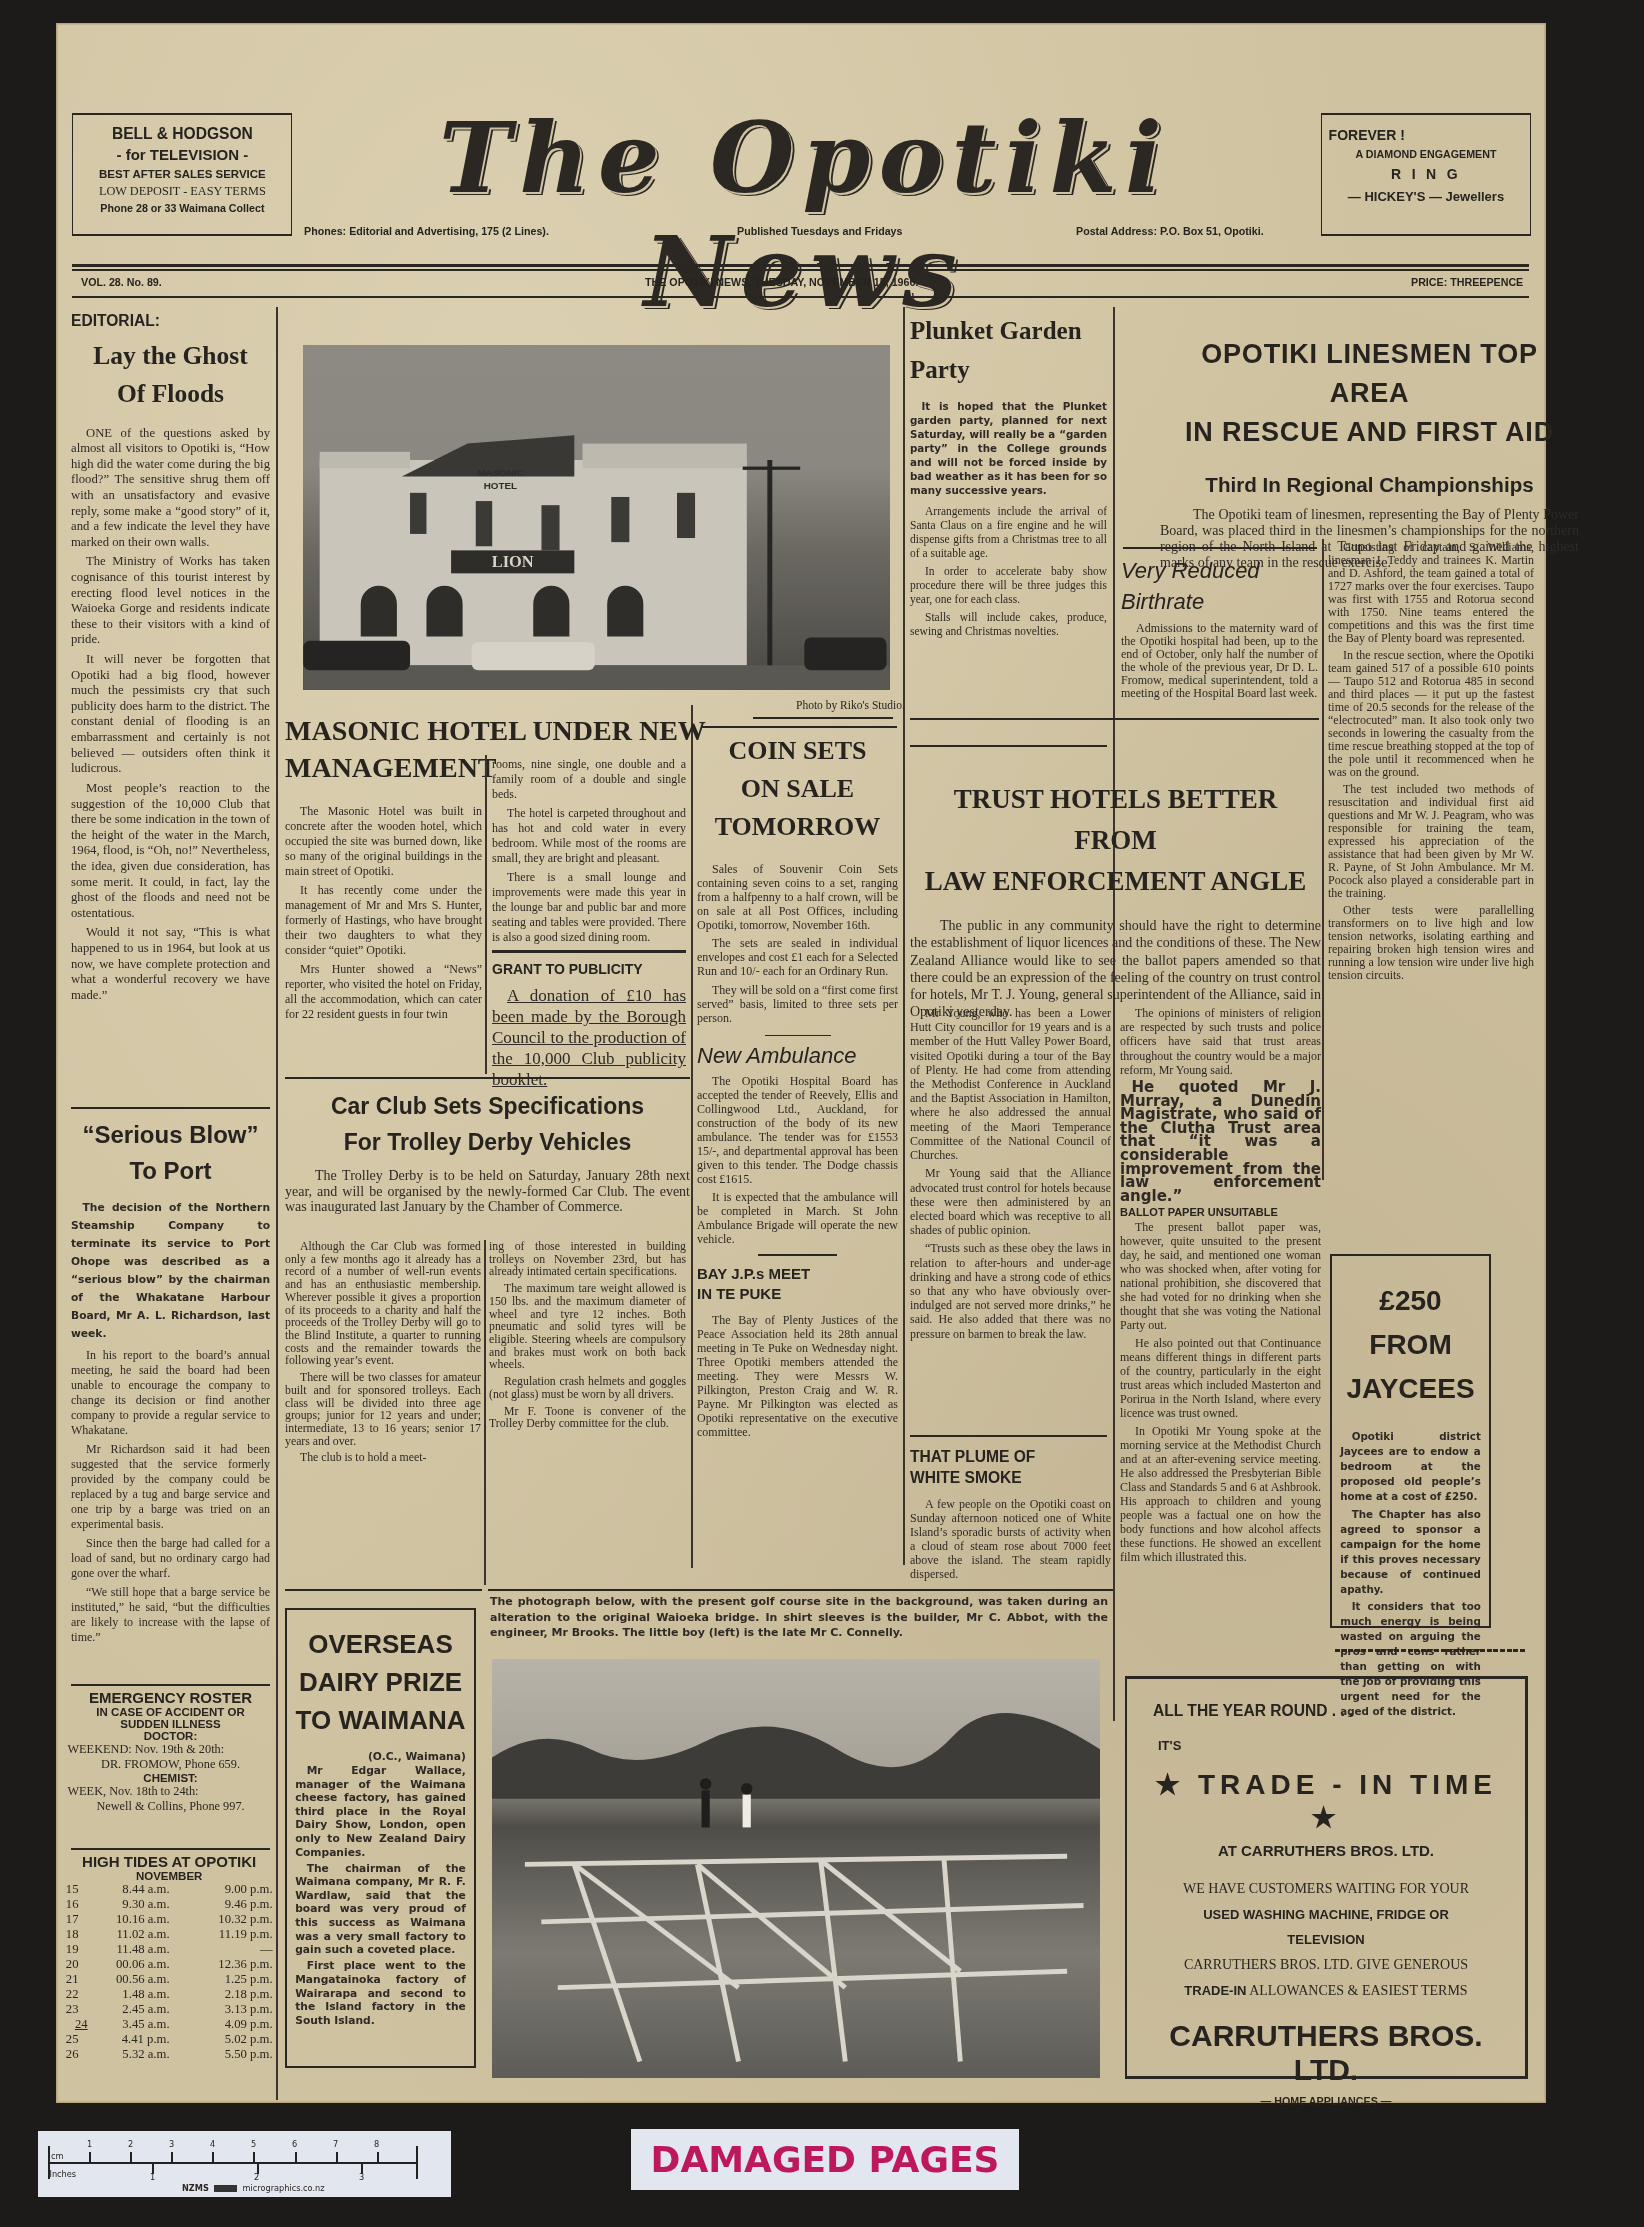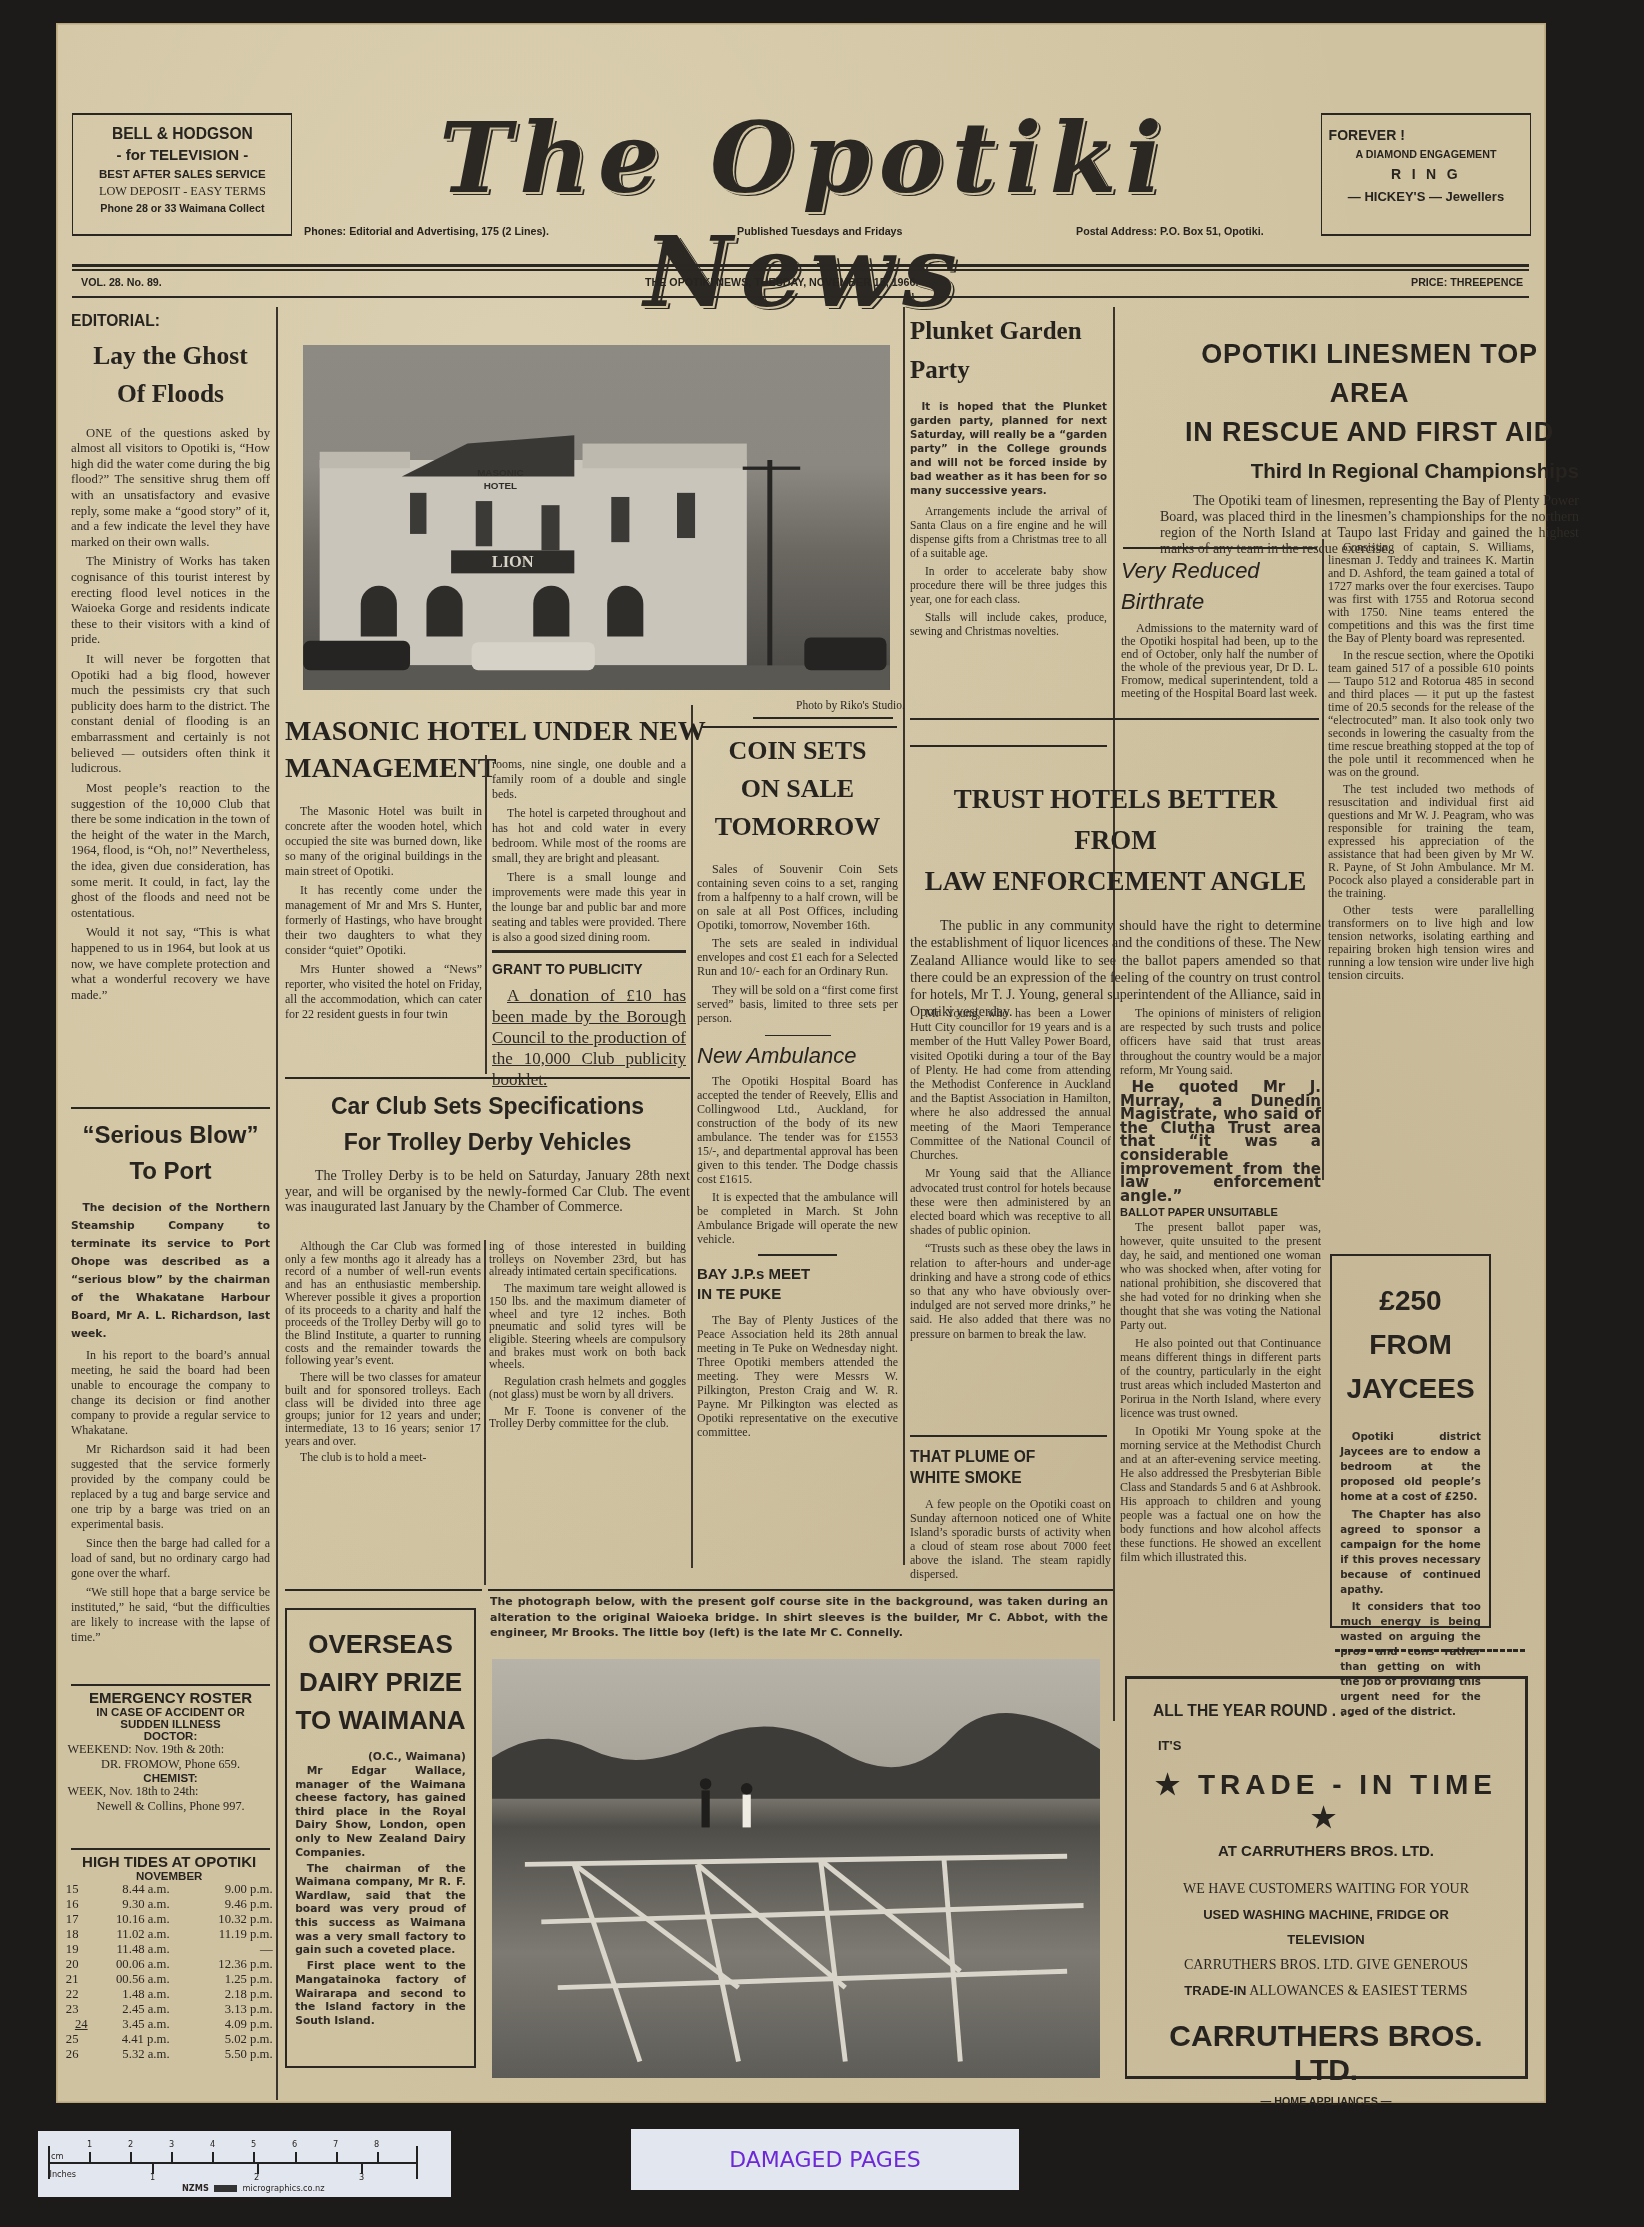--- a/index.html
+++ b/index.html
@@ -350,21 +350,21 @@
       <p>Stalls will include cakes, produce, sewing and Christmas novelties.</p>
     </div>
   </div>
   <div class="rule" style="left:854px; top:722px; width:197px; height:1.6px;"></div>
 
   <div class="abs center" style="left:1104px; top:312px; width:419px;">
     <div class="hd-sans" style="font-size:27px; line-height:39px; letter-spacing:0.8px;">
       <div>OPOTIKI LINESMEN TOP AREA</div>
       <div>IN RESCUE AND FIRST AID</div>
     </div>
-    <div class="hd-sans" style="font-size:20.6px; margin-top:7px;text-align:right;">Third In Regional Championships</div>
+    <div class="hd-sans" style="font-size:20.6px; margin-top:21px;">Third In Regional Championships</div>
     <div class="body-text" style="font-size:14px; line-height:16px; margin-top:10px;">
       <p style="text-indent:33px;">The Opotiki team of linesmen, representing the Bay of Plenty Power Board, was placed third in the linesmen’s championships for the northern region of the North Island at Taupo last Friday and gained the highest marks of any team in the rescue exercise.</p>
     </div>
   </div>
   <div class="rule" style="left:1067px; top:524px; width:194px; height:1.6px;"></div>
   <div class="vrule" style="left:1266px; top:516px; height:641px;"></div>
   <div class="abs" style="left:1272px; top:518px; width:206px;">
     <div class="body-text" style="font-size:12px; line-height:13px;">
       <p>Consisting of captain, S. Williams, linesman J. Teddy and trainees K. Martin and D. Ashford, the team gained a total of 1727 marks over the four exercises. Taupo was first with 1755 and Rotorua second with 1750. Nine teams entered the competitions and this was the first time the Bay of Plenty board was represented.</p>
       <p>In the rescue section, where the Opotiki team gained 517 of a possible 610 points — Taupo 512 and Rotorua 485 in second and third places — it put up the fastest time of 20.5 seconds for the release of the “electrocuted” man. It also took only two seconds in lowering the casualty from the time rescue breathing stopped at the top of the pole until it recommenced when he was on the ground.</p>
@@ -491,15 +491,15 @@
       <div class="abs sans" style="left:321px;top:41px;font-size:8.2px;">3</div>
     </div>
   <div class="abs sans" style="left:144px; top:52px; font-size:8.2px; font-weight:bold;">
     <span>NZMS</span>
     <span style="display:inline-block; width:23px; height:6.6px; background:#333; margin:0 2.5px; vertical-align:middle;"></span>
     <span style="font-weight:normal;">micrographics.co.nz</span>
   </div>
 </div>
 
 <div class="ruler center" style="left:631px; top:2129px; width:388px; height:61px; line-height:61px;">
-  <span class="sans" style="font-weight:normal; font-size:22px; color:#6d28d9;">DAMAGED PAGES</span>
+  <span class="sans" style="font-weight:bold; font-size:36px; color:#be185d;">DAMAGED PAGES</span>
 </div>
 
 
 </body></html>

